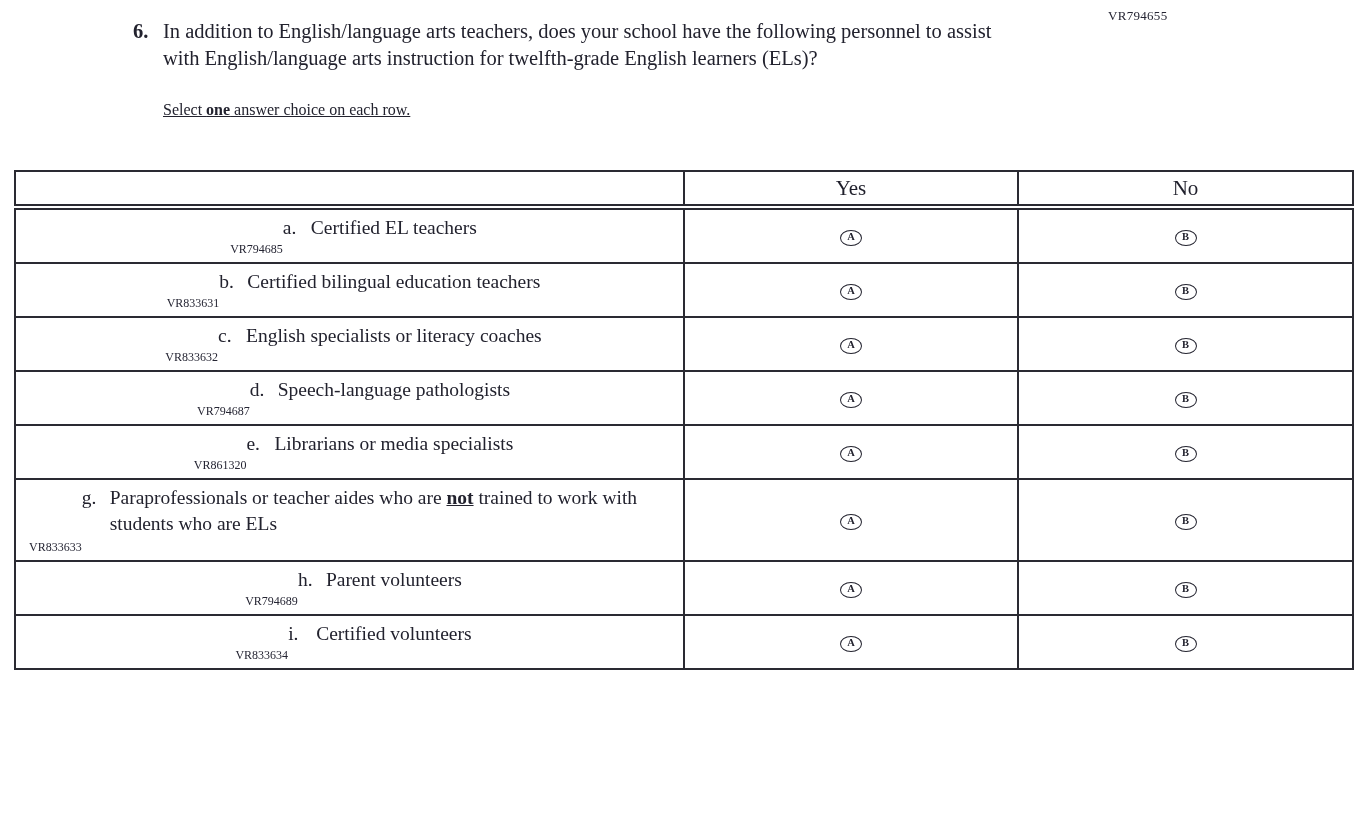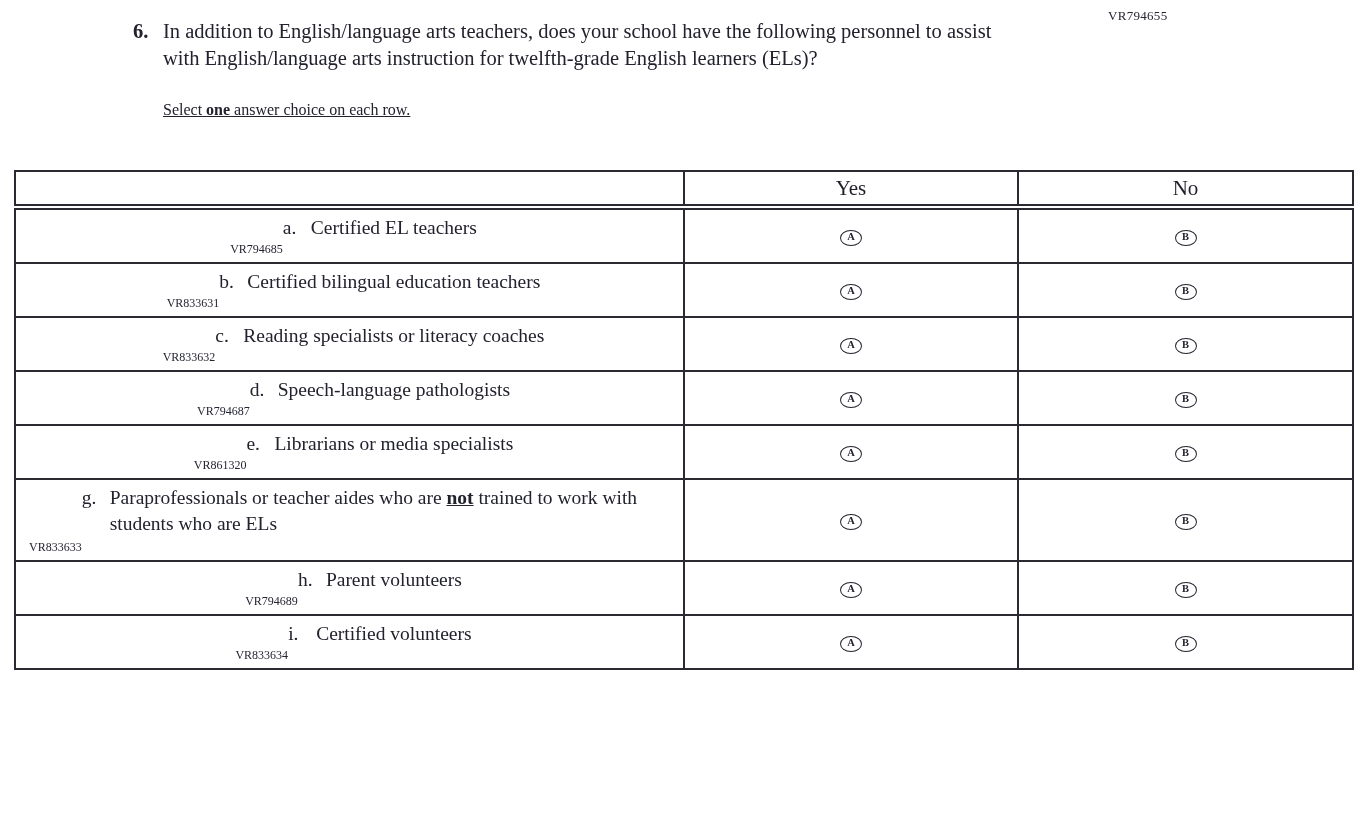--- a/index.html
+++ b/index.html
@@ -138,21 +138,21 @@
       <span class="bubble">B</span>
     </td>
   </tr>
 
   <tr>
     <td class="td-label">
       <div class="c1">
         <span class="vr">VR833632</span>
         <div class="lbl">
           <span class="letter">c.</span>
-          <span class="ltext"><span>Reading specialists or literacy coaches</span></span>
+          <span class="ltext"><span>English specialists or literacy coaches</span></span>
         </div>
       </div>
     </td>
     <td class="td-opt">
       <span class="bubble">A</span>
     </td>
     <td class="td-opt">
       <span class="bubble">B</span>
     </td>
   </tr>

